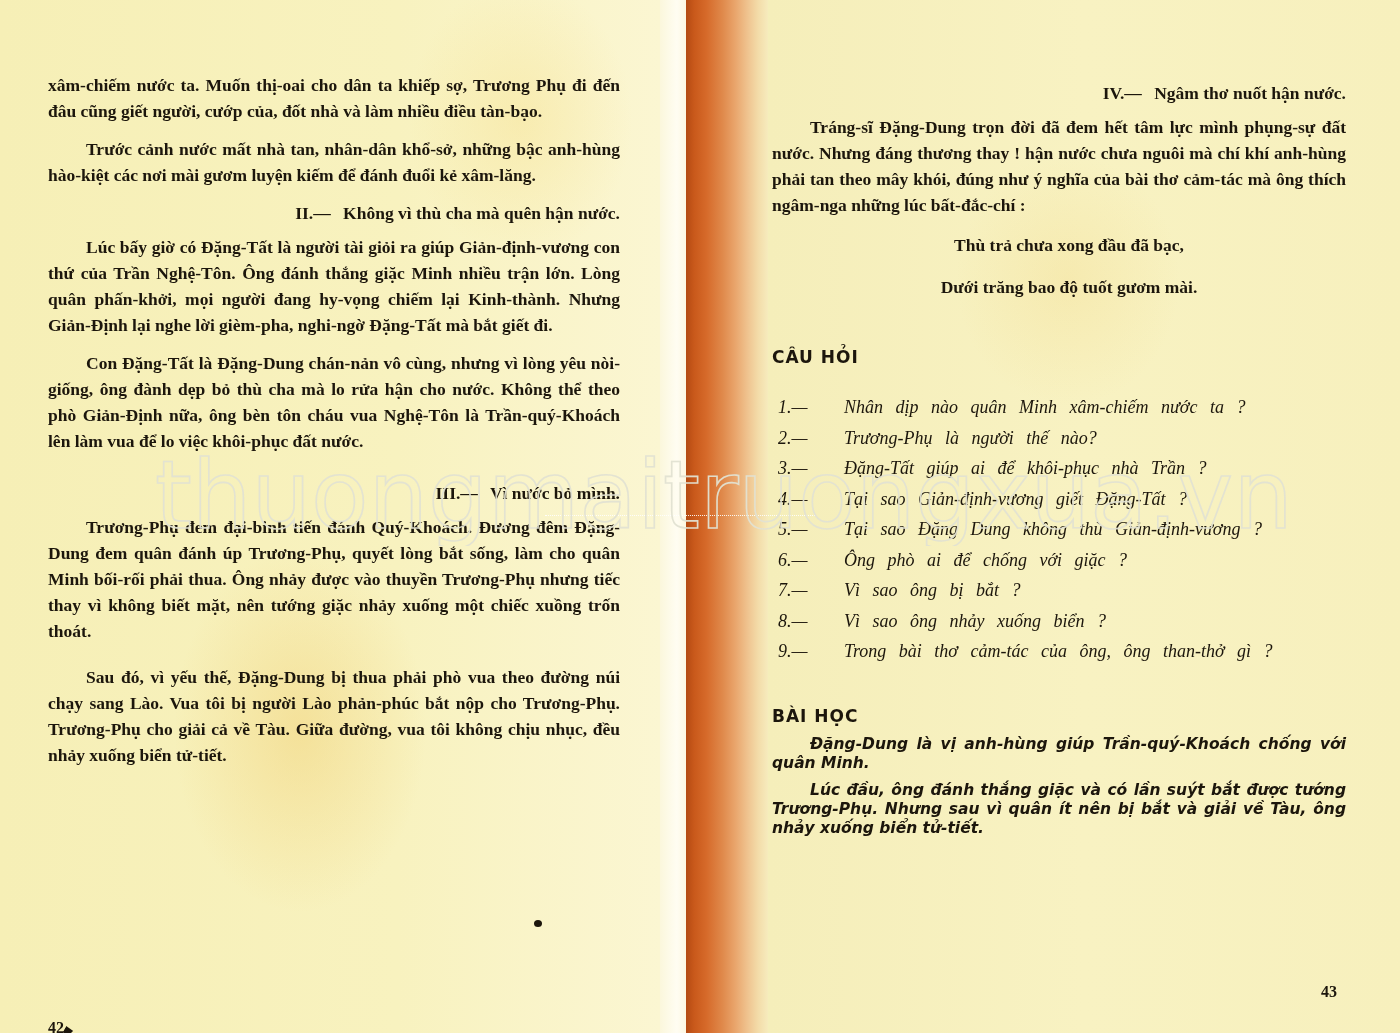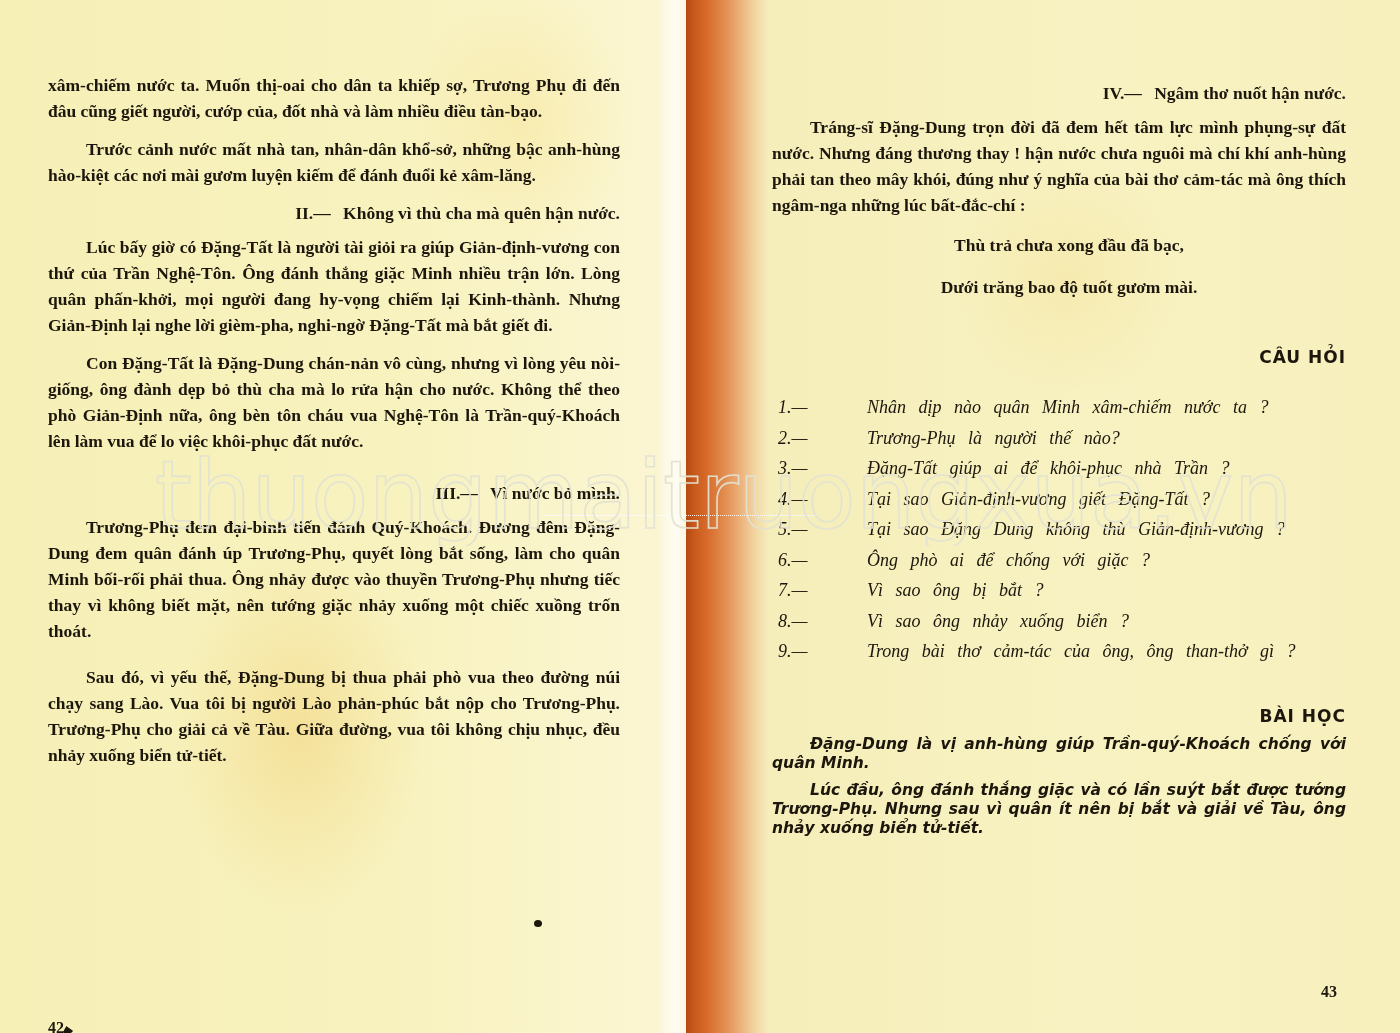--- a/index.html
+++ b/index.html
@@ -41,30 +41,30 @@
   .right-content { left: 772px; top: 80px; width: 574px; }
 
   p.para { margin: 0 0 12px 0; text-align: justify; text-indent: 38px; }
   .section-heading { margin: 12px 0 8px 40px; font-size: 17.5px; font-weight: bold; text-align: right; }
   .section-heading .num { margin-right: 8px; }
 
   .poem { text-align: center; margin: 6px 0 0 0; font-weight: bold; line-height: 30px; padding-left: 20px; }
   .poem div { margin: 12px; }
 
   .block-heading {
-    text-align: right; font-family: "DejaVu Sans", sans-serif; font-weight: bold;
+    text-align: left; font-family: "DejaVu Sans", sans-serif; font-weight: bold;
     font-size: 17px; letter-spacing: 1px; margin: 42px 0 22px 0;
   }
 
   .questions { list-style: none; margin: 0; padding: 0; }
   .questions li {
     display: flex; font-style: italic; font-weight: normal; font-size: 18px; line-height: 30.5px;
   }
   .questions .qnum { width: 66px; flex: 0 0 66px; padding-left: 6px; }
-  .questions .qtext { flex: 1; word-spacing: 8px; margin-left: 23px; }
+  .questions .qtext { flex: 1; word-spacing: 8px; }
 
   .lesson {
     font-family: "DejaVu Sans", sans-serif; font-weight: bold; font-size: 15.5px; line-height: 19px; font-style: italic;
   }
   .lesson p.para { margin-bottom: 8px; }
 
   .page-number { position: absolute; font-weight: bold; font-size: 16px; }
   .pn-left { left: 48px; top: 972px; margin-top: 47px; }
   .pn-right { left: 1321px; top: 983px; }
   .pn-left .mark { display: inline-block; width: 10px; height: 10px; background: #1c160c; transform: skewX(-30deg) translateY(3px); margin-left: 1px; clip-path: polygon(0 0, 100% 50%, 70% 100%, 0 60%); }

